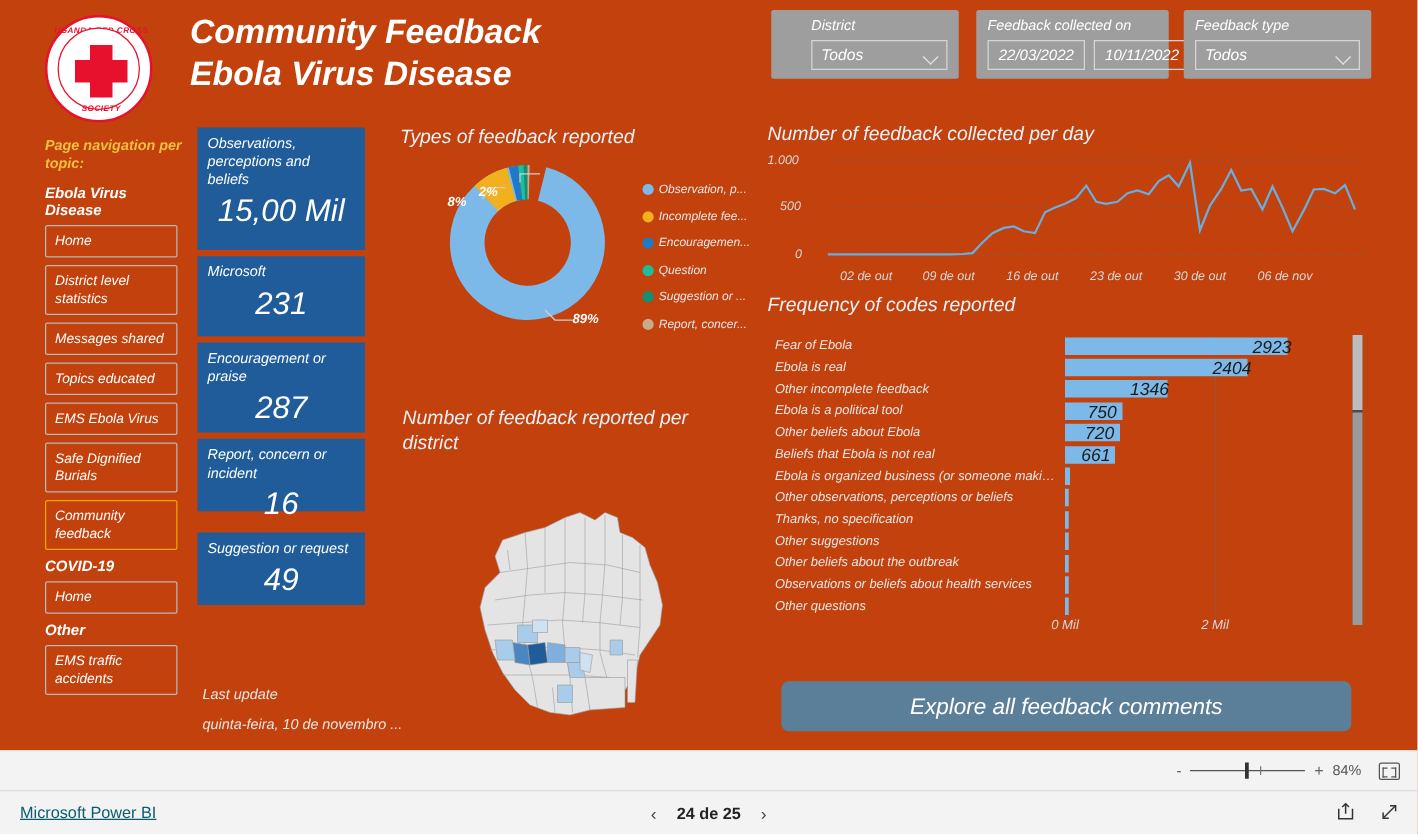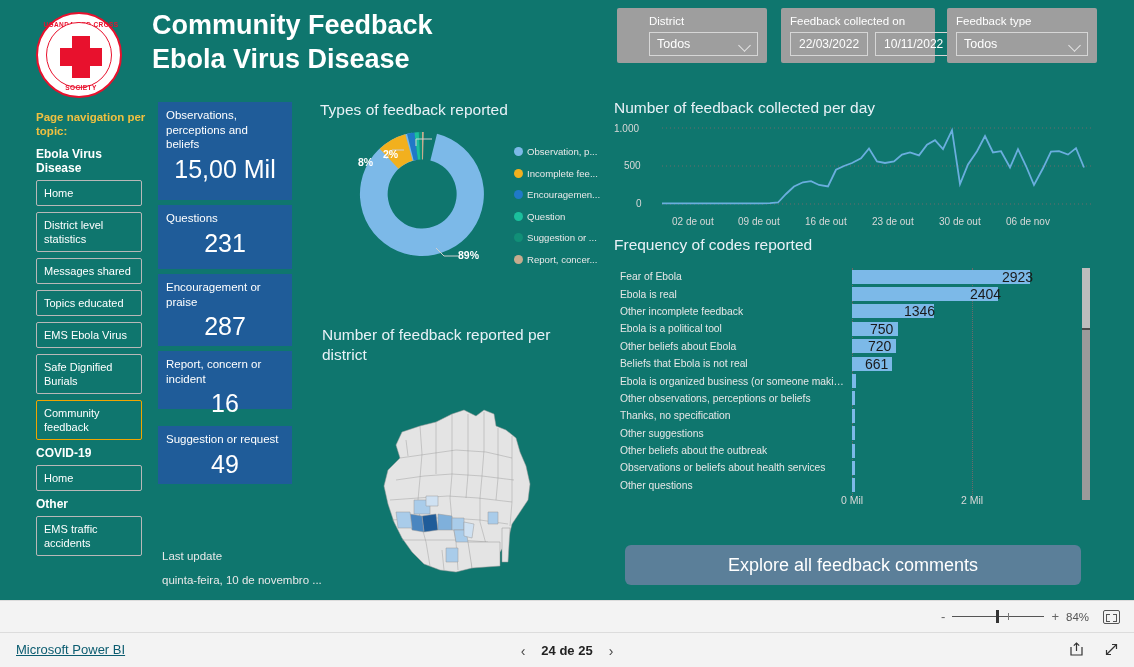--- a/index.html
+++ b/index.html
@@ -8,21 +8,22 @@
     font-family: "Liberation Sans", sans-serif;
     background: #ffffff;
     overflow: hidden;
   }
   #canvas { position: relative; width: 1134px; height: 667px; }
 
   
   .report {
     position: absolute; left: 0; top: 0;
     width: 1134px; height: 600px;
-    background: #0f766e;
+    background: #c2410c;
+    font-style: italic;
   }
 
   
   .logo-wrap { position: absolute; left: 36px; top: 12px; width: 90px; height: 86px; }
   .logo-outer {
     width: 86px; height: 86px; border-radius: 50%;
     background: #ffffff; border: 2px solid #e8112d;
     position: relative;
   }
   .logo-inner {
@@ -256,21 +257,21 @@
 
       <div class="nav-group">Other</div>
       <div class="nav-btn">EMS traffic accidents</div>
     </div>
 
     <div class="kpi" style="top:102px; height:98px;">
       <div class="kpi-label">Observations, perceptions and beliefs</div>
       <div class="kpi-value">15,00 Mil</div>
     </div>
     <div class="kpi" style="top:205px; height:64px;">
-      <div class="kpi-label">Questions</div>
+      <div class="kpi-label">Microsoft</div>
       <div class="kpi-value">231</div>
     </div>
     <div class="kpi" style="top:274px; height:72px;">
       <div class="kpi-label">Encouragement or praise</div>
       <div class="kpi-value">287</div>
     </div>
     <div class="kpi" style="top:351px; height:58px;">
       <div class="kpi-label">Report, concern or incident</div>
       <div class="kpi-value">16</div>
     </div>

